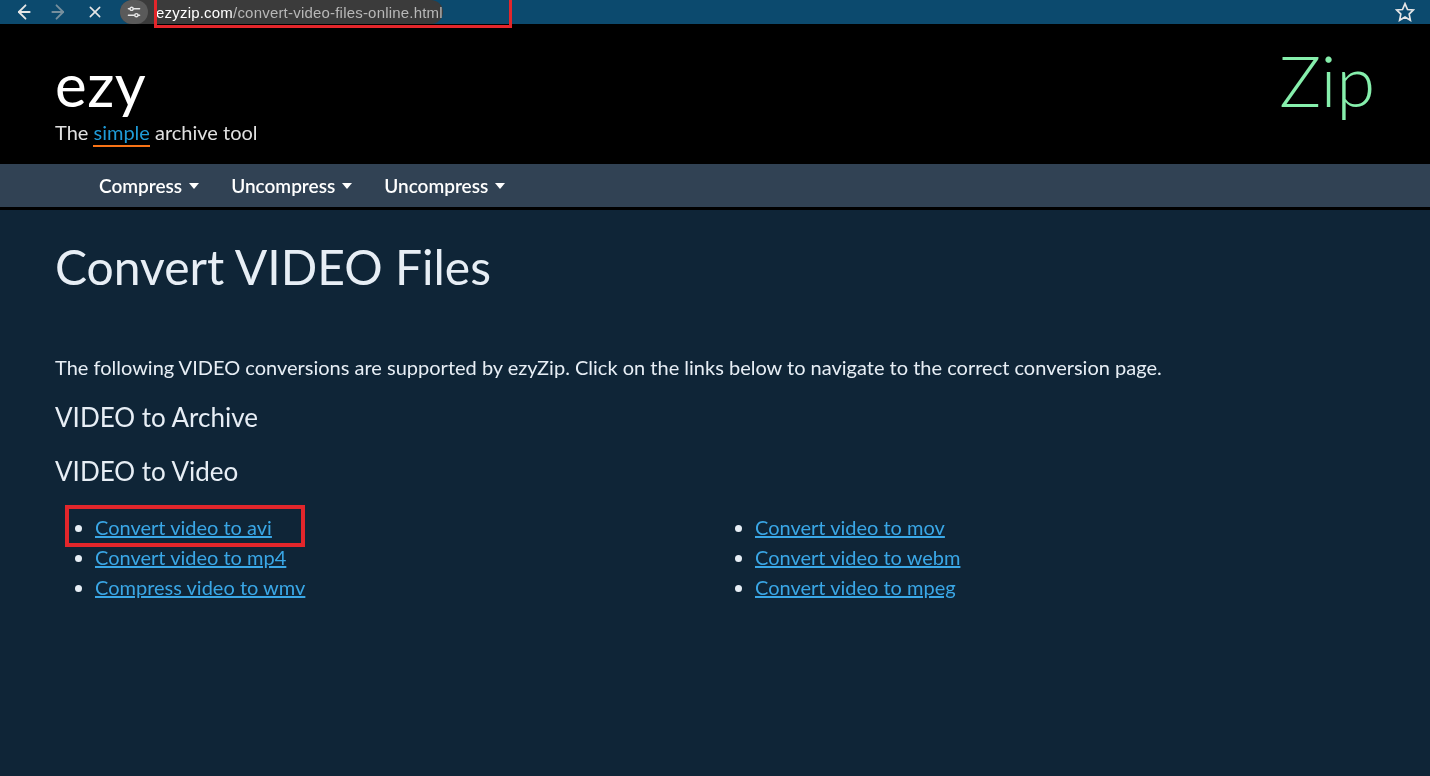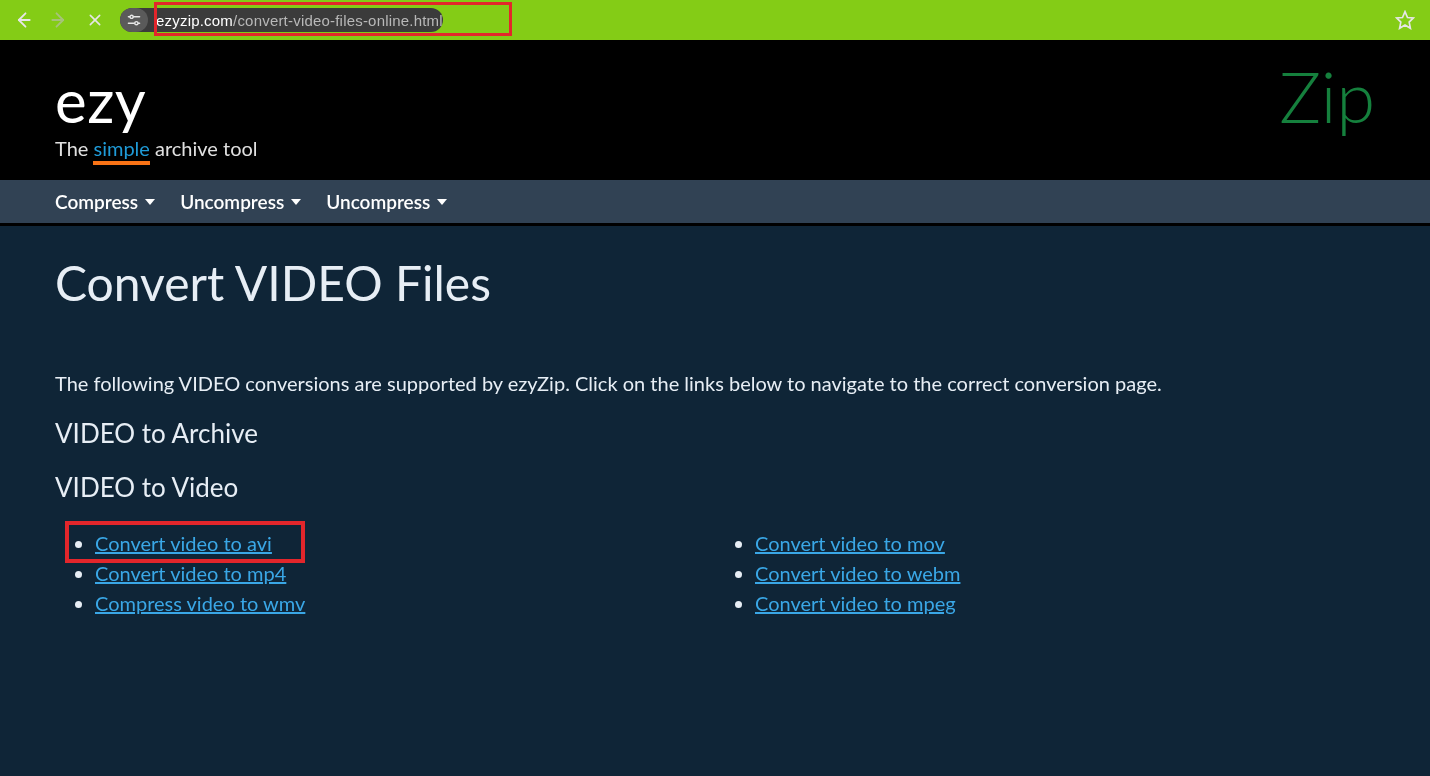--- a/index.html
+++ b/index.html
@@ -1,40 +1,40 @@
 <!DOCTYPE html>
 <html><head>
   <meta charset="utf-8">
   <style>
     * { margin:0; padding:0; box-sizing:border-box; }
     html, body { width:100%; height:100%; font-family:"Segoe UI","Lato",Arial,sans-serif; background:#0f2537; color:#e7eef5; }
     
-    .chrome-bar { height:40px; background:#84cc16; display:flex; align-items:center; padding:8px 8px; gap:6px; }
+    .chrome-bar { height:24px; background:#0c4a6e; display:flex; align-items:center; padding:8px 8px; gap:6px; }
     .chrome-btn { width:30px; height:30px; display:flex; align-items:center; justify-content:center; color:#bdbdbd; border-radius:4px; }
     .chrome-btn.enabled { color:#e6e6e6; }
     .chrome-btn svg { display:block; }
     .url-pill { display:flex; align-items:center; gap:8px; background:#3b3b3b; border-radius:16px; margin-left:4px; position:relative; }
     .site-icon { width:28px; height:24px; background:#5a5a5a; border-radius:12px; display:flex; align-items:center; justify-content:center; color:#e6e6e6; }
     .url-text { color:#e6e6e6; font-size:15px; font-family:Arial,Helvetica,sans-serif; letter-spacing:.2px; white-space:nowrap; }
     .url-text .domain { color:#ffffff; }
     .url-text .path { color:#b8b8b8; }
     .url-highlight { position:absolute; left:34px; top:-6px; height:34px; border:3px solid #e3262b; pointer-events:none; }
     .chrome-spacer { flex:1; }
     .star-btn { width:34px; height:34px; display:flex; align-items:center; justify-content:center; color:#e6e6e6; }
     
     .site-header { background:#000000; padding:14px 0 20px 0; }
     .wrap { padding:0 55px; }
     .logo-row { display:flex; align-items:baseline;justify-content:space-between; }
     .logo-ezy { font-size:60px; font-weight:400; color:#ffffff; letter-spacing:.5px; }
-    .logo-zip { font-size:70px; font-weight:300; color:#15803d; margin-left:2px; }
+    .logo-zip { font-size:70px; font-weight:300; color:#86efac; margin-left:2px; }
     .tagline { color:#e0e0e0; font-size:20px; margin-top:-2px; font-weight:400; }
-    .tagline .simple { color:#1f9bd8; border-bottom:4px solid #f97316; padding-bottom:1px; }
+    .tagline .simple { color:#1f9bd8; border-bottom:2px solid #f97316; padding-bottom:1px; }
     
     .nav-bar { background:#314254; padding:10px 0; }
-    .nav-row { display:flex; gap:24px; padding:0 55px; }
+    .nav-row { display:flex; gap:31px; padding:0 55px;margin-left:44px; }
     .nav-item { display:flex; align-items:center; gap:6px; color:#ffffff; font-size:19px; font-weight:600; cursor:pointer; }
     .nav-item .caret { display:inline-block; }
     .nav-item .caret svg { display:block; }
     .nav-underline { height:3px; background:#000000; }
     
     .main { padding:28px 0 40px 0; }
     h1 { font-size:48px; font-weight:400; color:#e7eef5; margin-bottom:60px; }
     .intro { font-size:20px; color:#e7eef5; margin-bottom:22px; }
     h2 { font-size:26px; font-weight:400; color:#e7eef5; margin:18px 0 22px 0; }
     ul.link-list { list-style:disc; padding-left:40px; }

